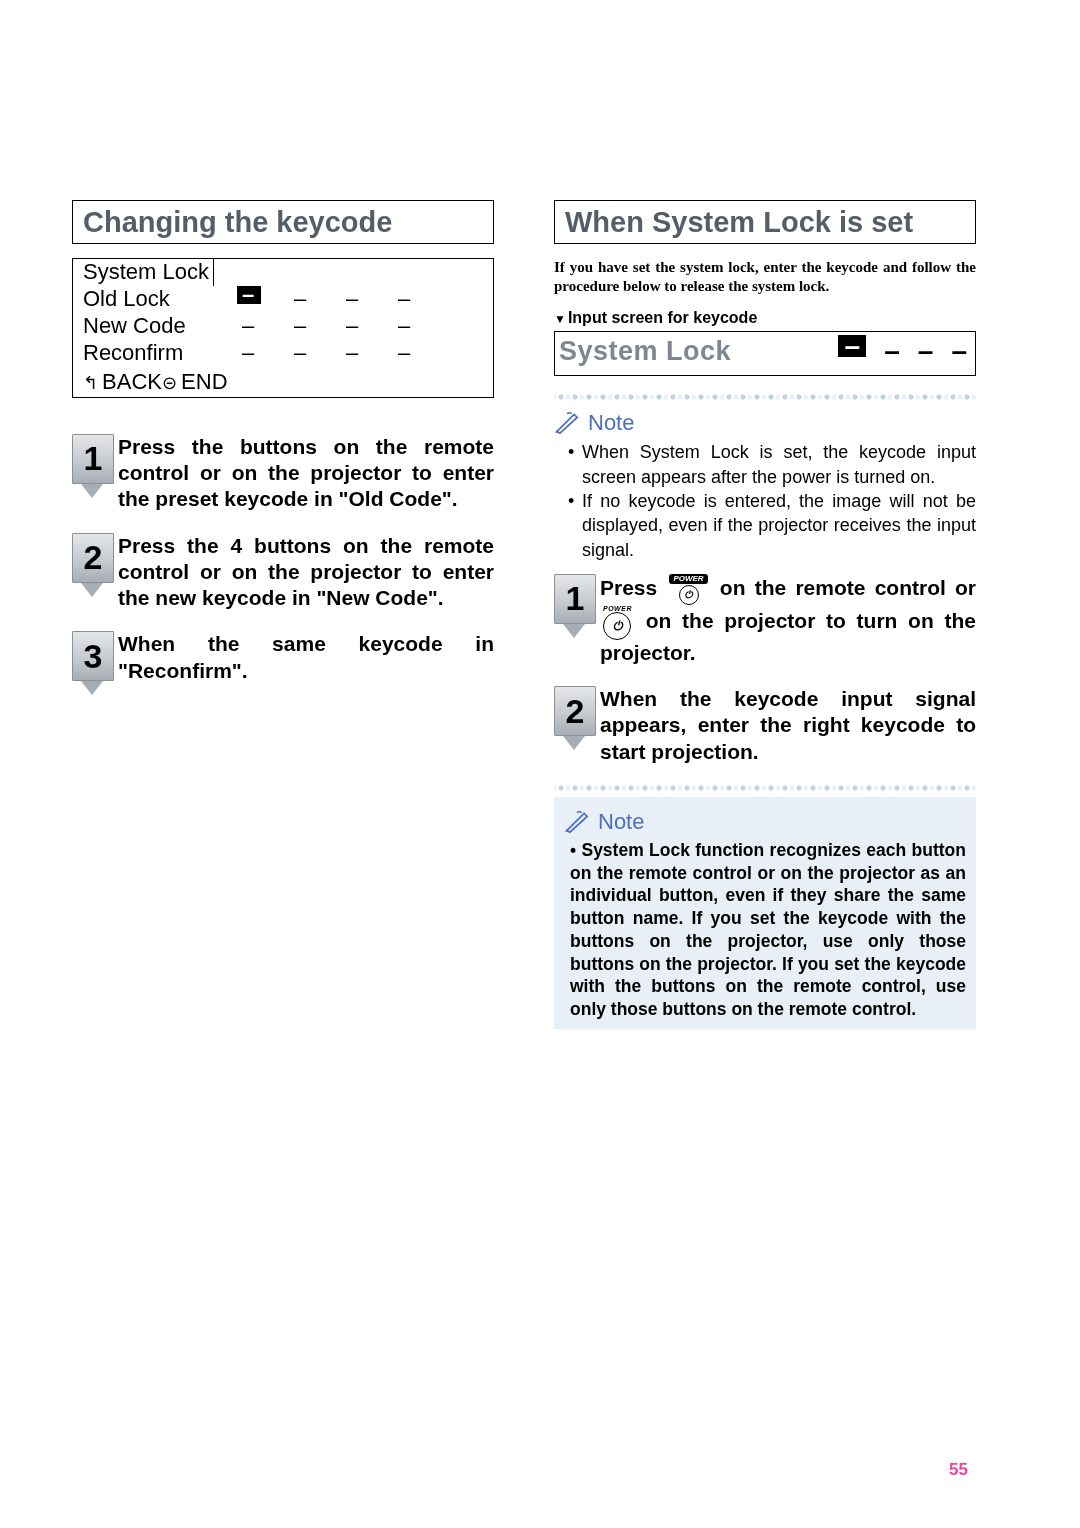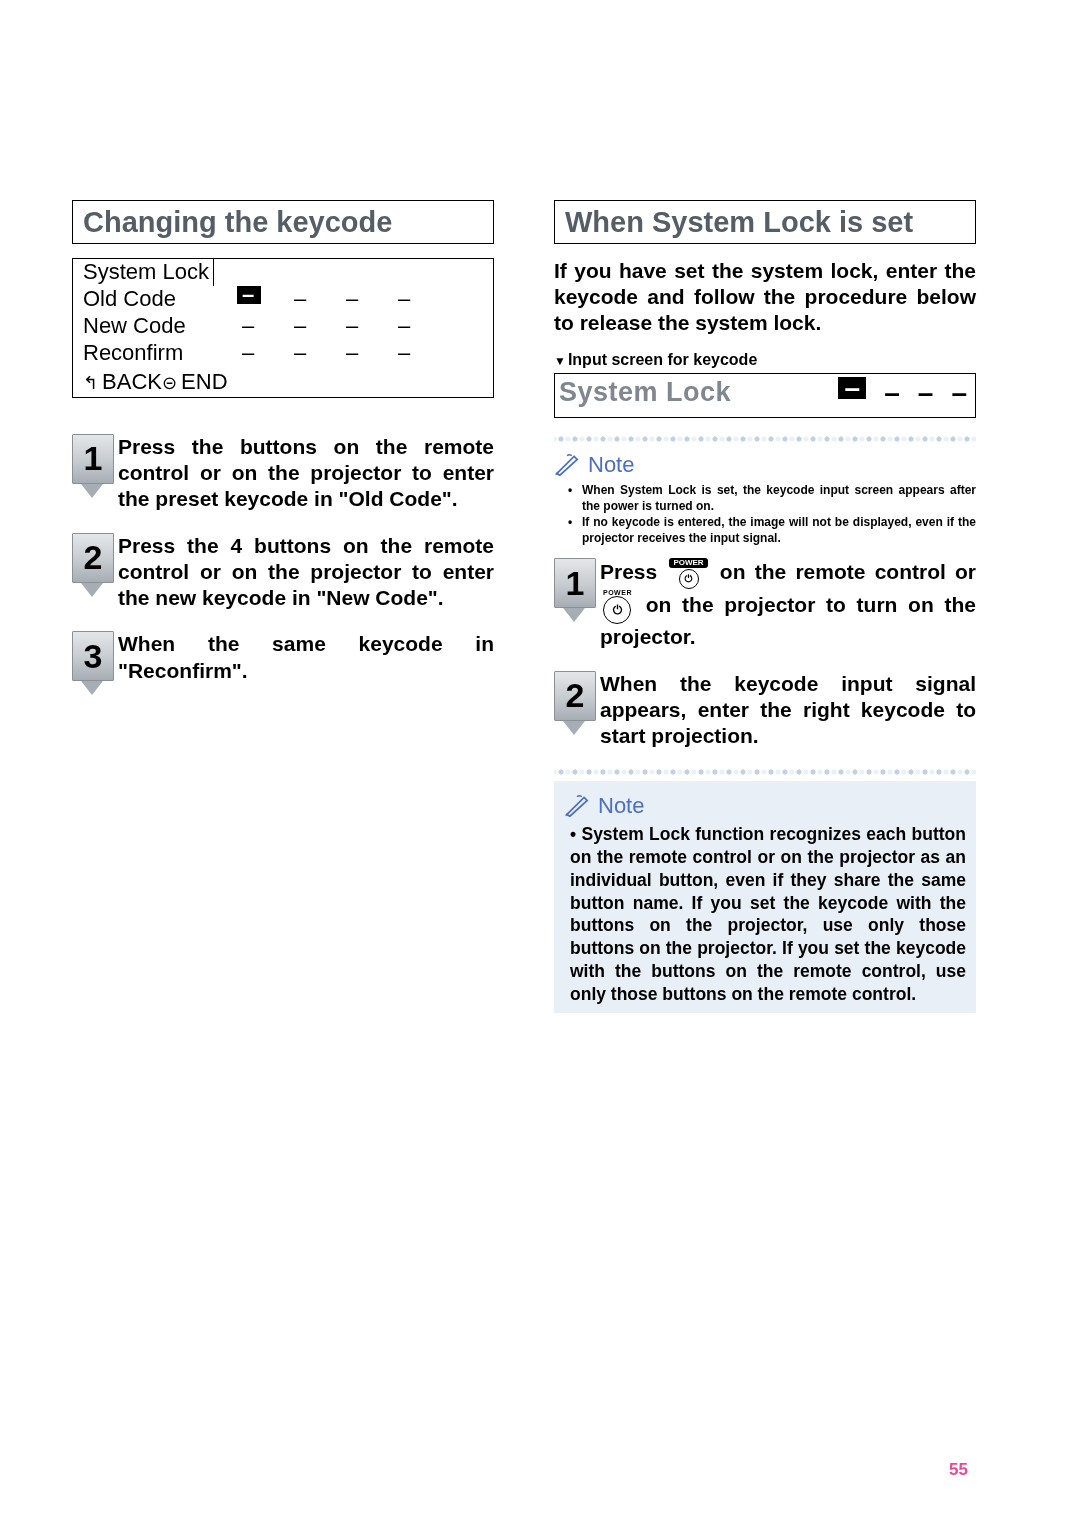--- a/index.html
+++ b/index.html
@@ -137,20 +137,21 @@
     font-size: 21px;
     font-weight: bold;
     line-height: 1.25;
     text-align: justify;
     color: #000;
   }
   .step .txt .icon-chip {
     display: inline-flex;
     vertical-align: middle;
     margin: 0 3px;
+    font-style: italic;
   }
   .power-badge {
     display: inline-flex;
     flex-direction: column;
     align-items: center;
     font-size: 6px;
     color: #000;
     line-height: 1;
   }
   .power-badge .lbl {
@@ -175,25 +176,26 @@
     justify-content: center;
     font-size: 10px;
   }
   .power-badge.big .ring {
     width: 26px;
     height: 26px;
     font-size: 12px;
   }
   
   .intro {
-    font-size: 21px;
+    font-size: 15px;
     font-weight: bold;
     text-align: justify;
     line-height: 1.25;
     margin-bottom: 10px;
+    font-family: Liberation Serif, serif;
   }
   .caption {
     font-size: 16px;
     font-weight: bold;
     color: #000;
     padding: 4px 0;
   }
   .caption .tri {
     font-size: 12px;
     margin-right: 2px;
@@ -256,25 +258,24 @@
   }
   .note-icon {
     width: 26px;
     height: 22px;
     position: relative;
   }
   .note-icon svg { width: 100%; height: 100%; }
   .note-plain ul {
     margin: 0 0 12px 0;
     padding: 0 0 0 18px;
-    font-size: 12px;
+    font-size: 18px;
     color: #000;
     text-align: justify;
     line-height: 1.35;
-    font-weight: bold;
   }
   .note-plain ul li {
     list-style: none;
     position: relative;
     padding-left: 10px;
   }
   .note-plain ul li::before {
     content: "•";
     position: absolute;
     left: -4px;
@@ -306,21 +307,21 @@
 
     <div class="section-head">Changing the keycode</div>
 
     <div class="osd">
       <div class="row">
         <span class="label">System Lock</span>
         <span class="sep"></span>
       </div>
       <div id="osd-rows">
           <div class="row">
-            <span class="label">Old Code</span>
+            <span class="label">Old Lock</span>
             <span class="dashes">
               <span class="cursor">–</span>
               <span>–</span>
               <span>–</span>
               <span>–</span>
             </span>
           </div>
           <div class="row">
             <span class="label">New Code</span>
             <span class="dashes">

